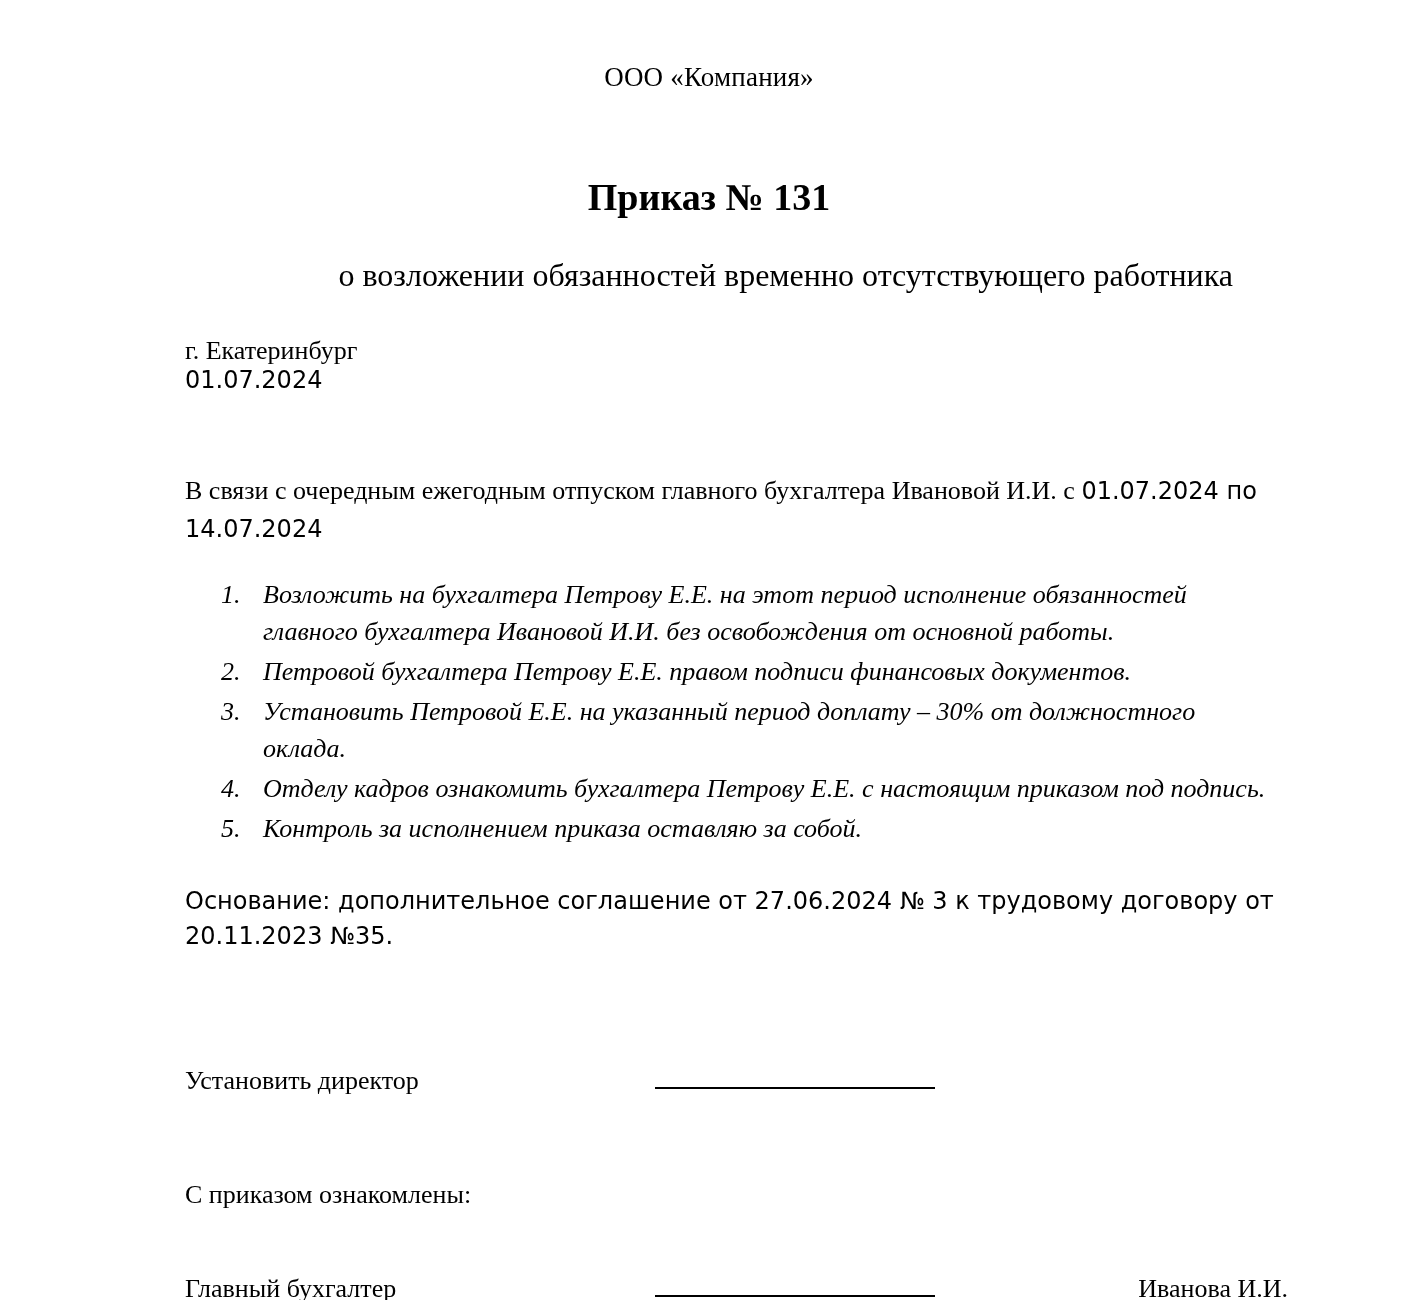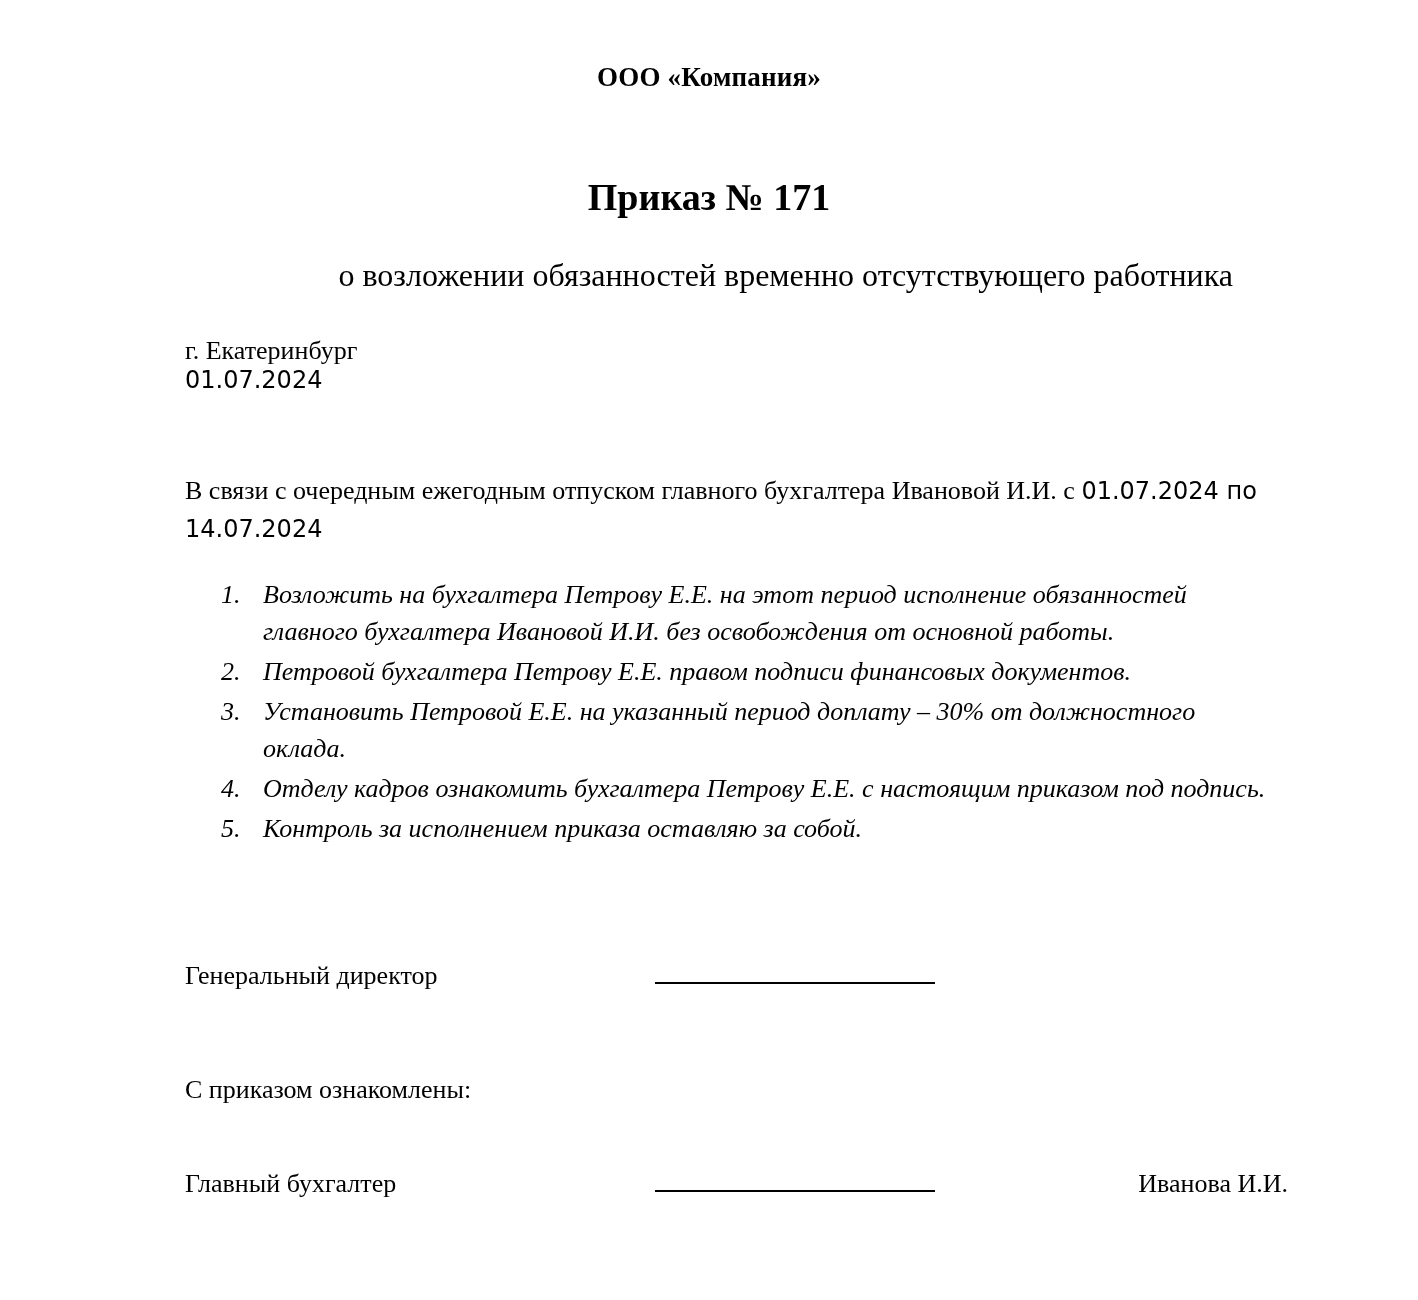--- a/index.html
+++ b/index.html
@@ -19,21 +19,20 @@
     min-height: 1300px;
     box-sizing: border-box;
     padding: 48px 110px 40px 185px;
   }
   .org {
     text-align: center;
     font-size: 27px;
     margin-top: 14px;
     margin-right: 75px;
     letter-spacing: 0.2px;
-    font-weight: bold;
   }
   .title {
     text-align: center;
     font-size: 38px;
     font-weight: bold;
     margin-top: 82px;
     margin-right: 75px;
   }
   .subtitle {
     text-align: right;
@@ -119,21 +118,21 @@
     margin-top: 63px;
   }
 </style>
 </head>
 <body>
 
 <div class="page">
 
   <div class="org">ООО «Компания»</div>
 
-  <div class="title">Приказ № 171</div>
+  <div class="title">Приказ № 131</div>
 
   <div class="subtitle">о возложении обязанностей временно отсутствующего работника</div>
 
   <div class="place-date">
     <span class="city">г. Екатеринбург</span>
     <span class="date">01.07.2024</span>
   </div>
 
   <div class="body-text">
     <span>В связи с очередным ежегодным отпуском главного бухгалтера Ивановой И.И. с </span><span class="thin">01.07.2024 по 14.07.2024</span>
@@ -141,23 +140,24 @@
 
 
   <ol class="items">
     <li>Возложить на бухгалтера Петрову Е.Е. на этот период исполнение обязанностей главного бухгалтера Ивановой И.И. без освобождения от основной работы.</li>
     <li>Петровой бухгалтера Петрову Е.Е. правом подписи финансовых документов.</li>
     <li>Установить Петровой Е.Е. на указанный период доплату – 30% от должностного оклада.</li>
     <li>Отделу кадров ознакомить бухгалтера Петрову Е.Е. с настоящим приказом под подпись.</li>
     <li>Контроль за исполнением приказа оставляю за собой.</li>
   </ol>
 
+  <div class="basis">Основание: дополнительное соглашение от 27.06.2024 № 3 к трудовому договору от 20.11.2023 №35.</div>
 
   <div class="sign-row sign-director">
-    <span class="role">Генеральный директор</span>
+    <span class="role">Установить директор</span>
     <span class="line"></span>
   </div>
 
   <div class="ack-label">С приказом ознакомлены:</div>
 
   <div class="sign-row sign-chief">
     <span class="role">Главный бухгалтер</span>
     <span class="line"></span>
     <span class="name">Иванова И.И.</span>
   </div>

